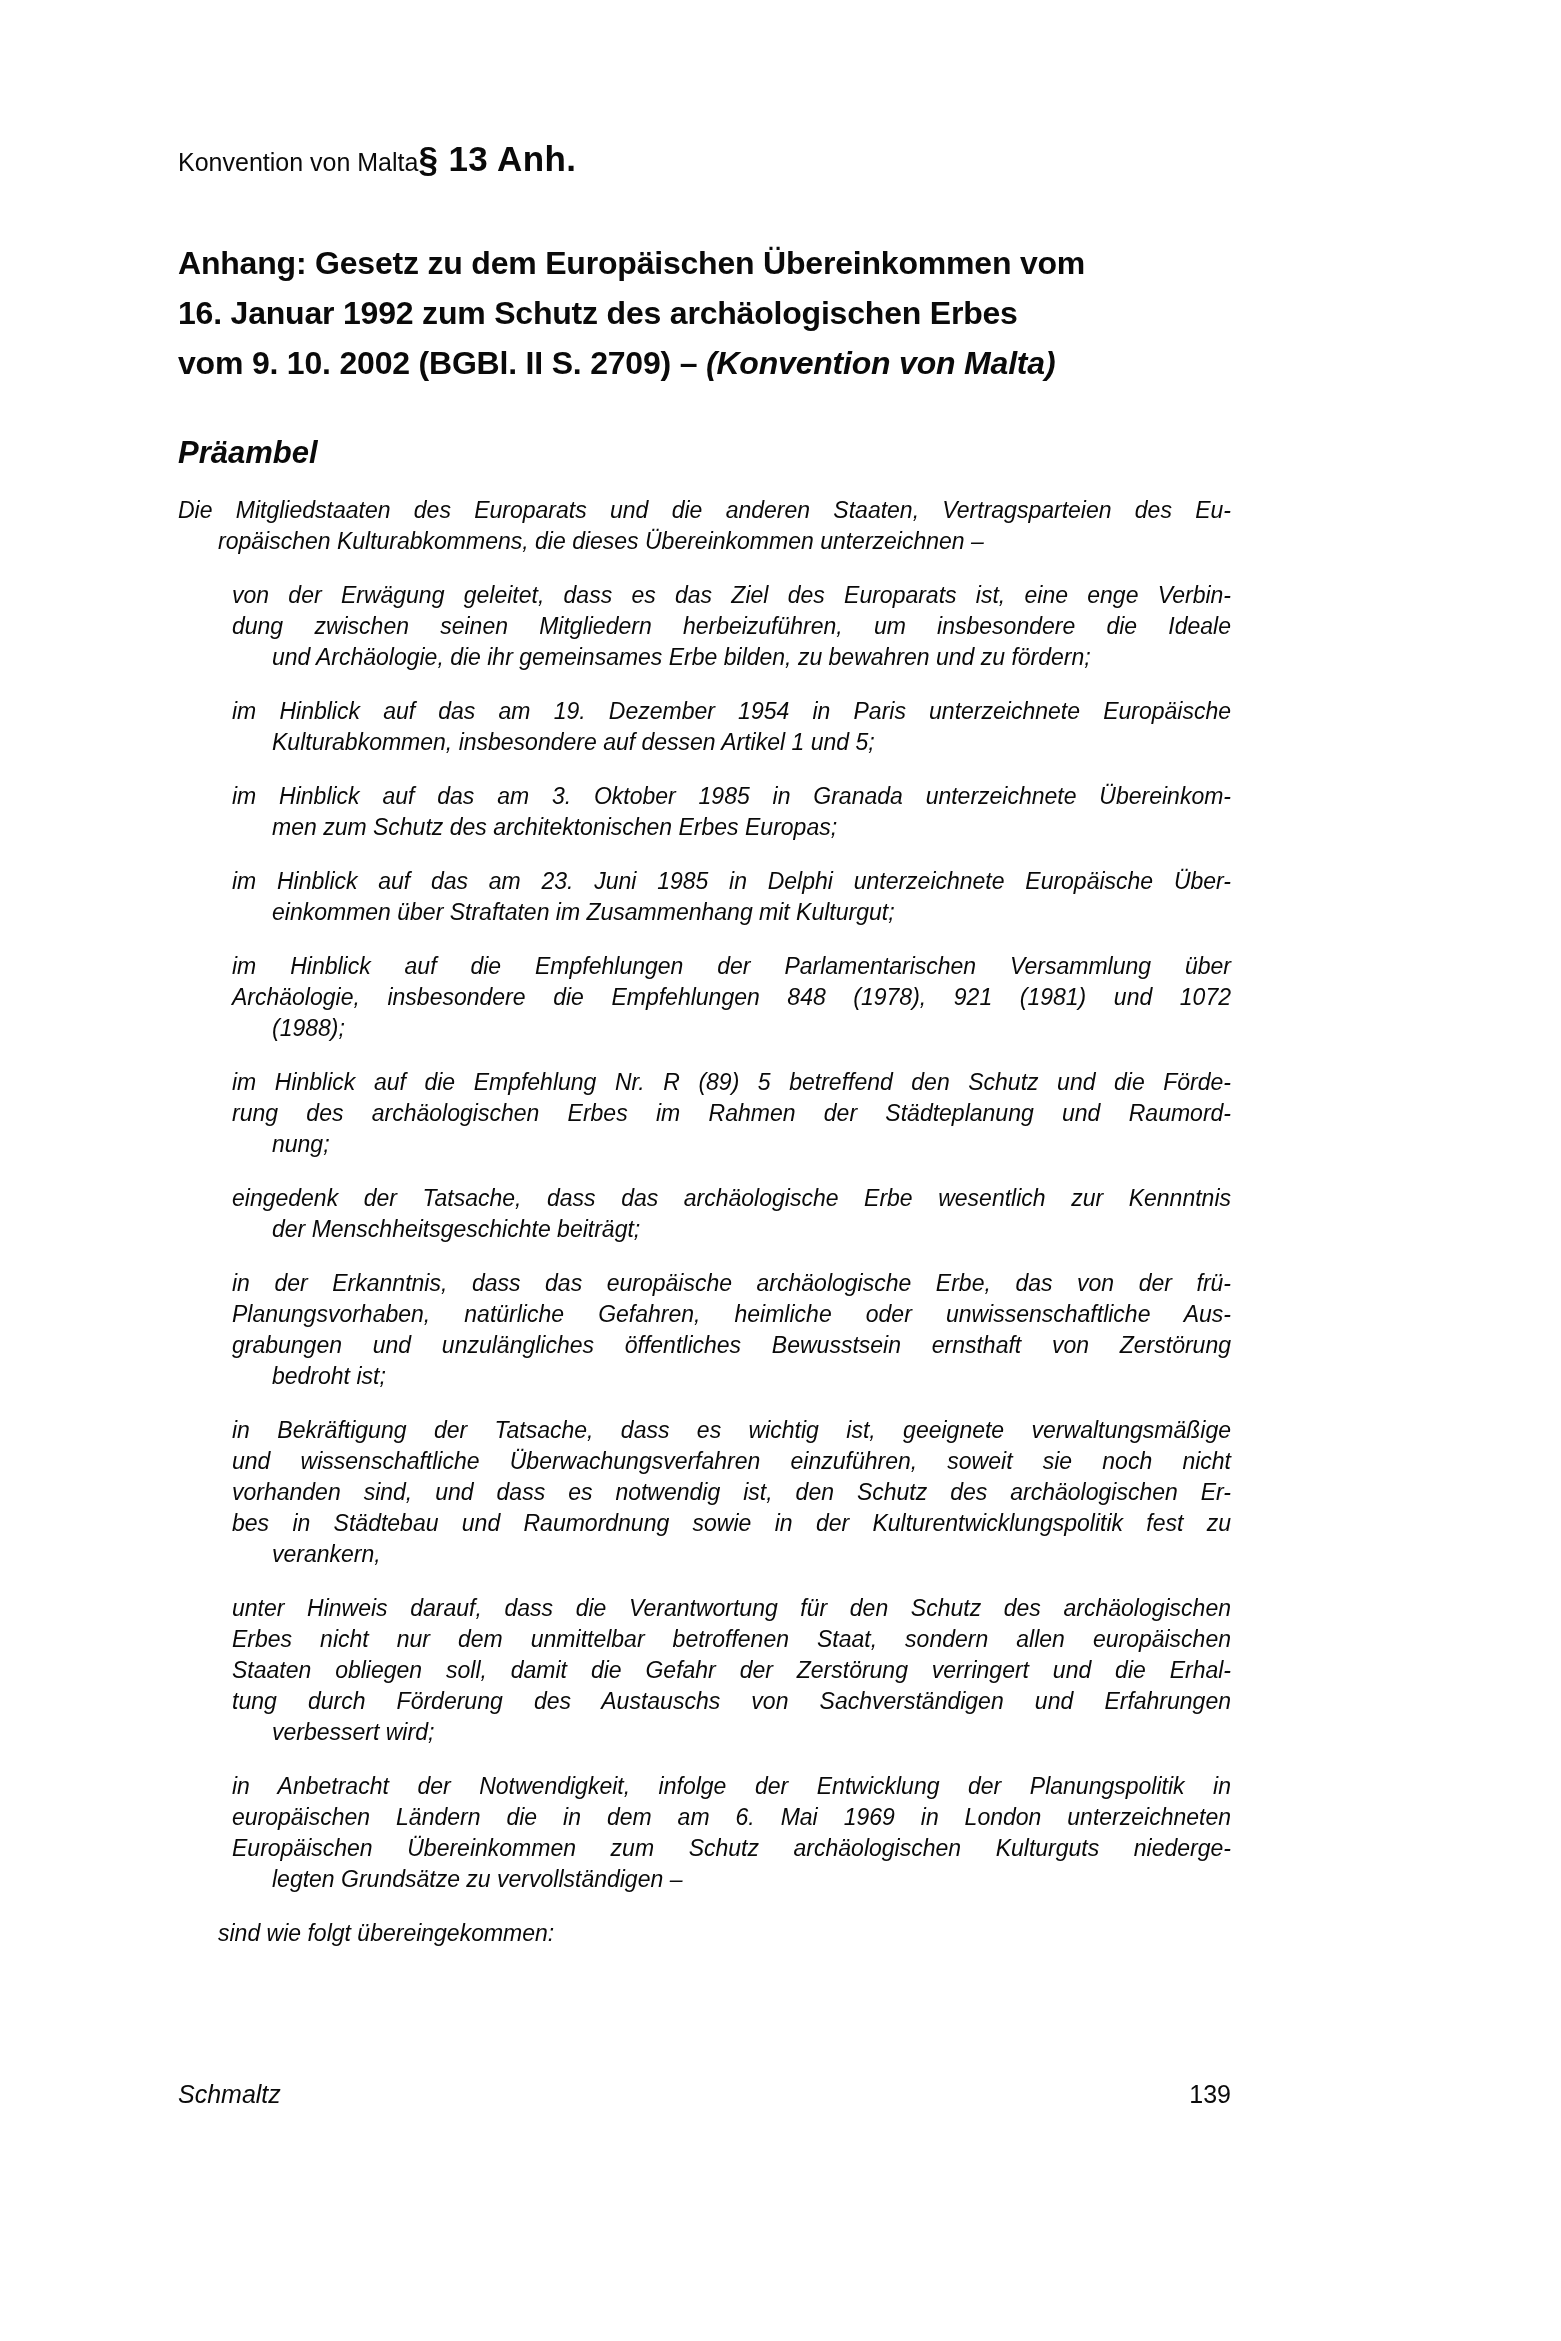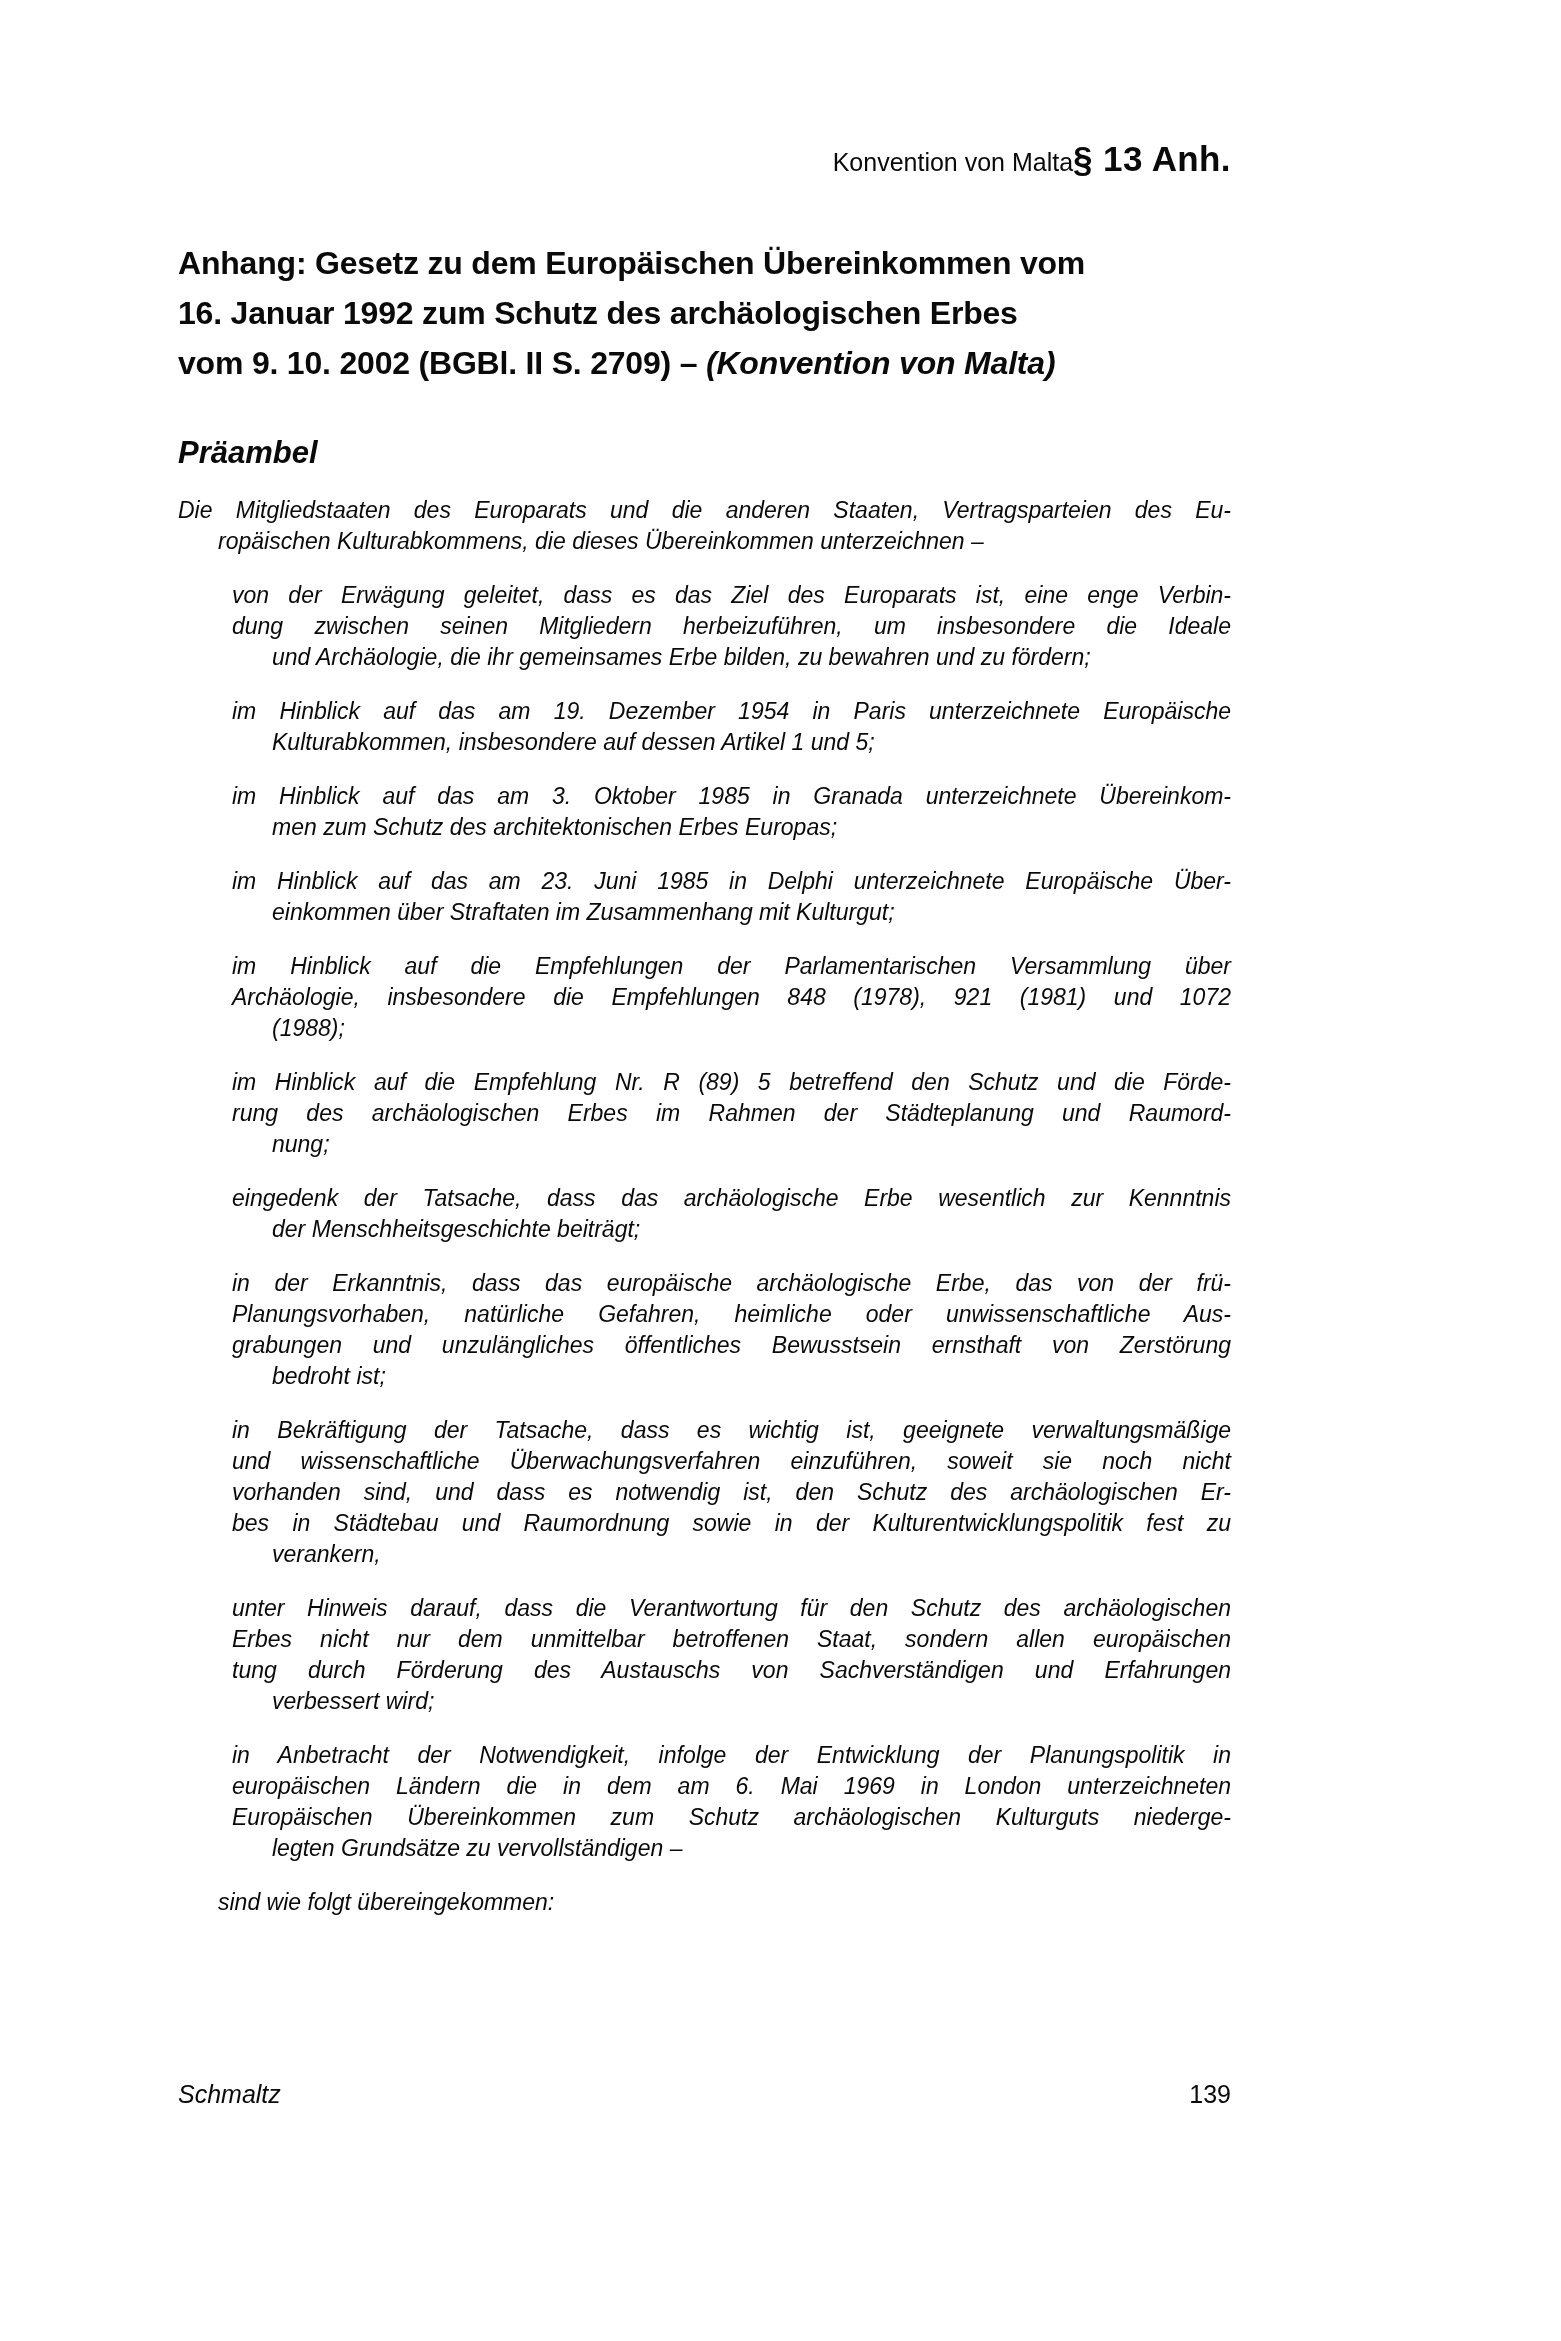--- a/index.html
+++ b/index.html
@@ -16,21 +16,21 @@
     color: #0a0a0a;
     overflow: hidden;
   }
   
   .header {
     position: absolute;
     left: 178px;
     top: 139px;
     width: 1053px;
     display: flex;
-    justify-content: flex-end;
+    justify-content: flex-start;
     align-items: baseline;
   }
   .hdr-left {
     font-size: 25px;
     font-weight: normal;
   }
   .hdr-right {
     font-size: 35px;
     font-weight: bold;
     letter-spacing: 0.4px;
@@ -168,20 +168,21 @@
       <div class="para indent">
         <div class="pline">in Bekräftigung der Tatsache, dass es wichtig ist, geeignete verwaltungsmäßige</div>
         <div class="pline">und wissenschaftliche Überwachungsverfahren einzuführen, soweit sie noch nicht</div>
         <div class="pline">vorhanden sind, und dass es notwendig ist, den Schutz des archäologischen Er-</div>
         <div class="pline">bes in Städtebau und Raumordnung sowie in der Kulturentwicklungspolitik fest zu</div>
         <div class="pline last">verankern,</div>
       </div>
       <div class="para indent">
         <div class="pline">unter Hinweis darauf, dass die Verantwortung für den Schutz des archäologischen</div>
         <div class="pline">Erbes nicht nur dem unmittelbar betroffenen Staat, sondern allen europäischen</div>
+        <div class="pline">Staaten obliegen soll, damit die Gefahr der Zerstörung verringert und die Erhal-</div>
         <div class="pline">tung durch Förderung des Austauschs von Sachverständigen und Erfahrungen</div>
         <div class="pline last">verbessert wird;</div>
       </div>
       <div class="para indent">
         <div class="pline">in Anbetracht der Notwendigkeit, infolge der Entwicklung der Planungspolitik in</div>
         <div class="pline">europäischen Ländern die in dem am 6. Mai 1969 in London unterzeichneten</div>
         <div class="pline">Europäischen Übereinkommen zum Schutz archäologischen Kulturguts niederge-</div>
         <div class="pline last">legten Grundsätze zu vervollständigen –</div>
       </div>
       <div class="para">

